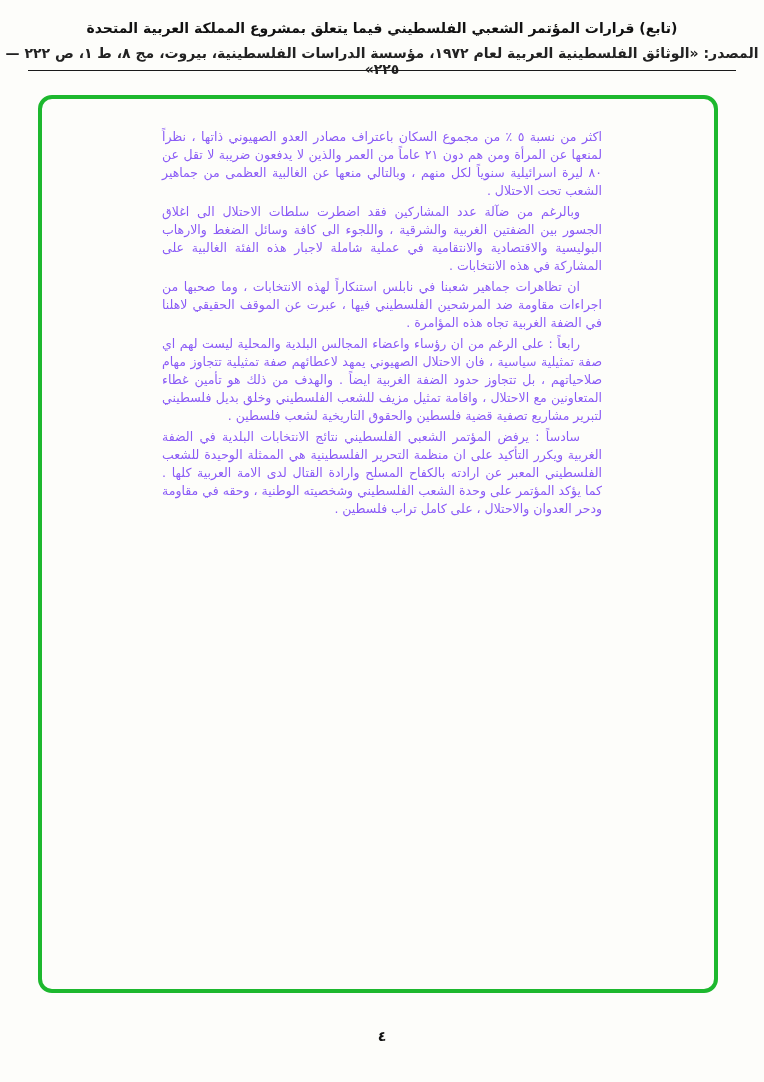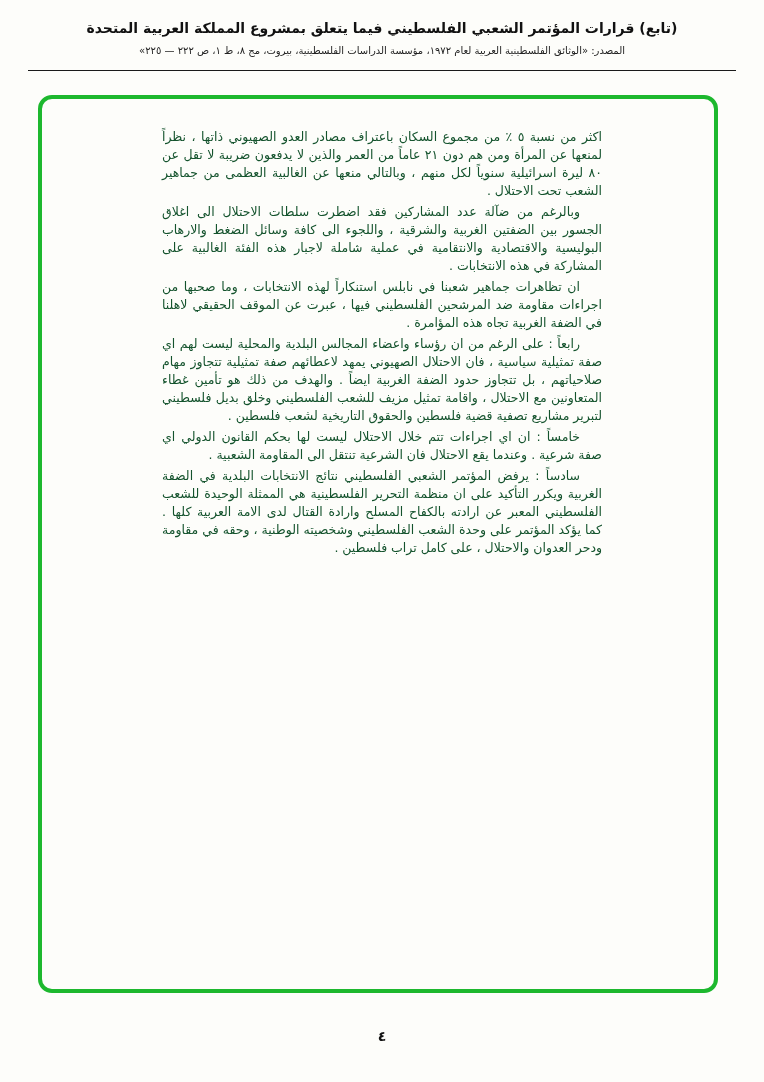--- a/index.html
+++ b/index.html
@@ -24,22 +24,22 @@
     text-align: center;
     direction: rtl;
   }
   .header .title {
     font-size: 14px;
     font-weight: bold;
     letter-spacing: 0.2px;
   }
   .header .source {
     margin-top: 9px;
-    font-size: 10px;
-    font-weight: normal;
+    font-size: 14px;
+    font-weight: bold;
     color: #222;
   }
   .divider {
     position: absolute;
     top: 70px;
     left: 28px;
     right: 28px;
     border-top: 1.6px solid #1a1a1a;
   }
   .annotation-box {
@@ -55,21 +55,21 @@
   }
   .text-col {
     position: absolute;
     top: 128px;
     right: 162px;
     width: 440px;
     direction: rtl;
     text-align: justify;
     font-size: 12.5px;
     line-height: 1.44;
-    color: #14532d;
+    color: #8b5cf6;
   }
   .text-col p {
     margin: 0 0 3px 0;
     text-indent: 22px;
   }
   .text-col p.first {
     text-indent: 0;
   }
   .page-number {
     position: absolute;
@@ -94,19 +94,18 @@
 
   <div class="divider"></div>
 
   <div class="annotation-box"></div>
 
   <div class="text-col">
     <p class="first">اكثر من نسبة ٥ ٪ من مجموع السكان باعتراف مصادر العدو الصهيوني ذاتها ، نظراً لمنعها عن المرأة ومن هم دون ٢١ عاماً من العمر والذين لا يدفعون ضريبة لا تقل عن ٨٠ ليرة اسرائيلية سنوياً لكل منهم ، وبالتالي منعها عن الغالبية العظمى من جماهير الشعب تحت الاحتلال .</p>
     <p>وبالرغم من ضآلة عدد المشاركين فقد اضطرت سلطات الاحتلال الى اغلاق الجسور بين الضفتين الغربية والشرقية ، واللجوء الى كافة وسائل الضغط والارهاب البوليسية والاقتصادية والانتقامية في عملية شاملة لاجبار هذه الفئة الغالبية على المشاركة في هذه الانتخابات .</p>
     <p>ان تظاهرات جماهير شعبنا في نابلس استنكاراً لهذه الانتخابات ، وما صحبها من اجراءات مقاومة ضد المرشحين الفلسطيني فيها ، عبرت عن الموقف الحقيقي لاهلنا في الضفة الغربية تجاه هذه المؤامرة .</p>
     <p>رابعاً : على الرغم من ان رؤساء واعضاء المجالس البلدية والمحلية ليست لهم اي صفة تمثيلية سياسية ، فان الاحتلال الصهيوني يمهد لاعطائهم صفة تمثيلية تتجاوز مهام صلاحياتهم ، بل تتجاوز حدود الضفة الغربية ايضاً . والهدف من ذلك هو تأمين غطاء المتعاونين مع الاحتلال ، واقامة تمثيل مزيف للشعب الفلسطيني وخلق بديل فلسطيني لتبرير مشاريع تصفية قضية فلسطين والحقوق التاريخية لشعب فلسطين .</p>
-    <p>خامساً : ان اي اجراءات تتم خلال الاحتلال ليست لها بحكم القانون الدولي اي صفة شرعية . وعندما يقع الاحتلال فان الشرعية تنتقل الى المقاومة الشعبية .</p>
     <p>سادساً : يرفض المؤتمر الشعبي الفلسطيني نتائج الانتخابات البلدية في الضفة الغربية ويكرر التأكيد على ان منظمة التحرير الفلسطينية هي الممثلة الوحيدة للشعب الفلسطيني المعبر عن ارادته بالكفاح المسلح وارادة القتال لدى الامة العربية كلها . كما يؤكد المؤتمر على وحدة الشعب الفلسطيني وشخصيته الوطنية ، وحقه في مقاومة ودحر العدوان والاحتلال ، على كامل تراب فلسطين .</p>
   </div>
 
   <div class="page-number">٤</div>
 
 </div>
 
 </body></html>

